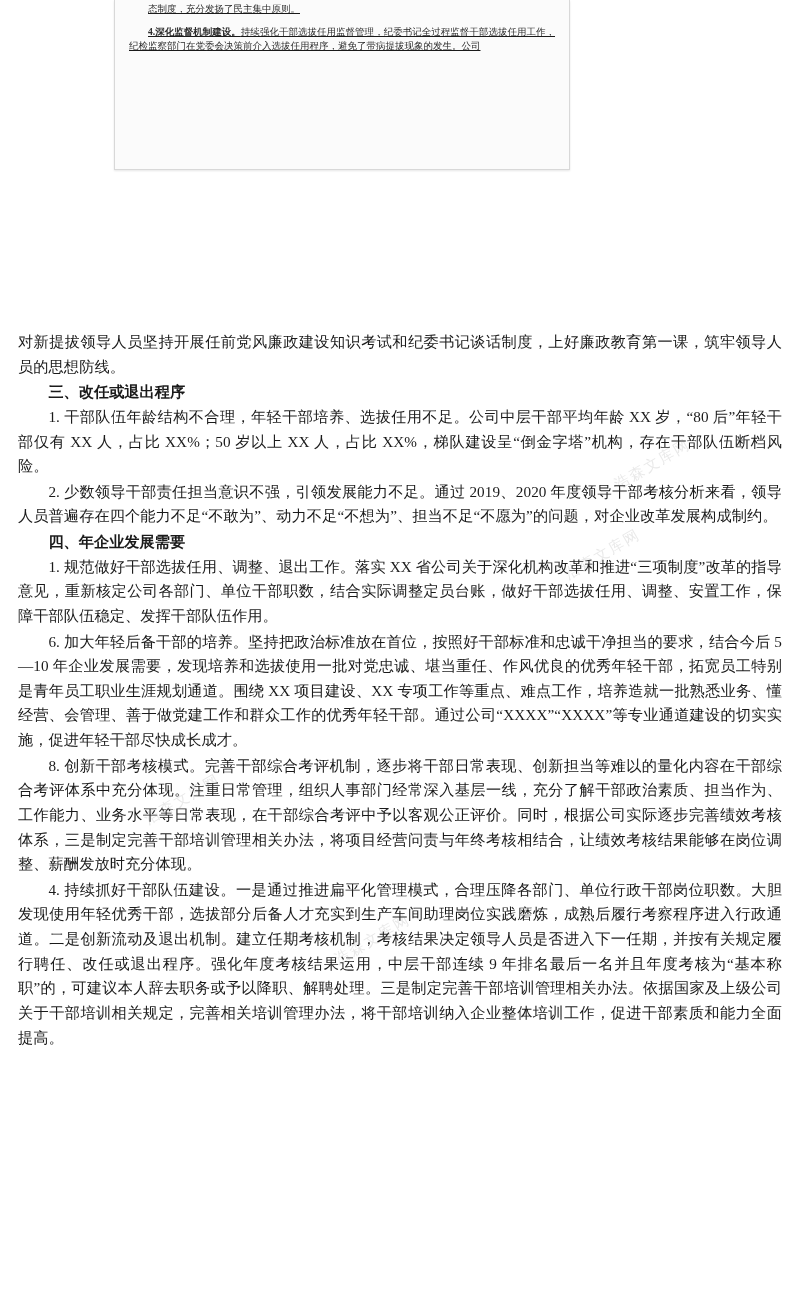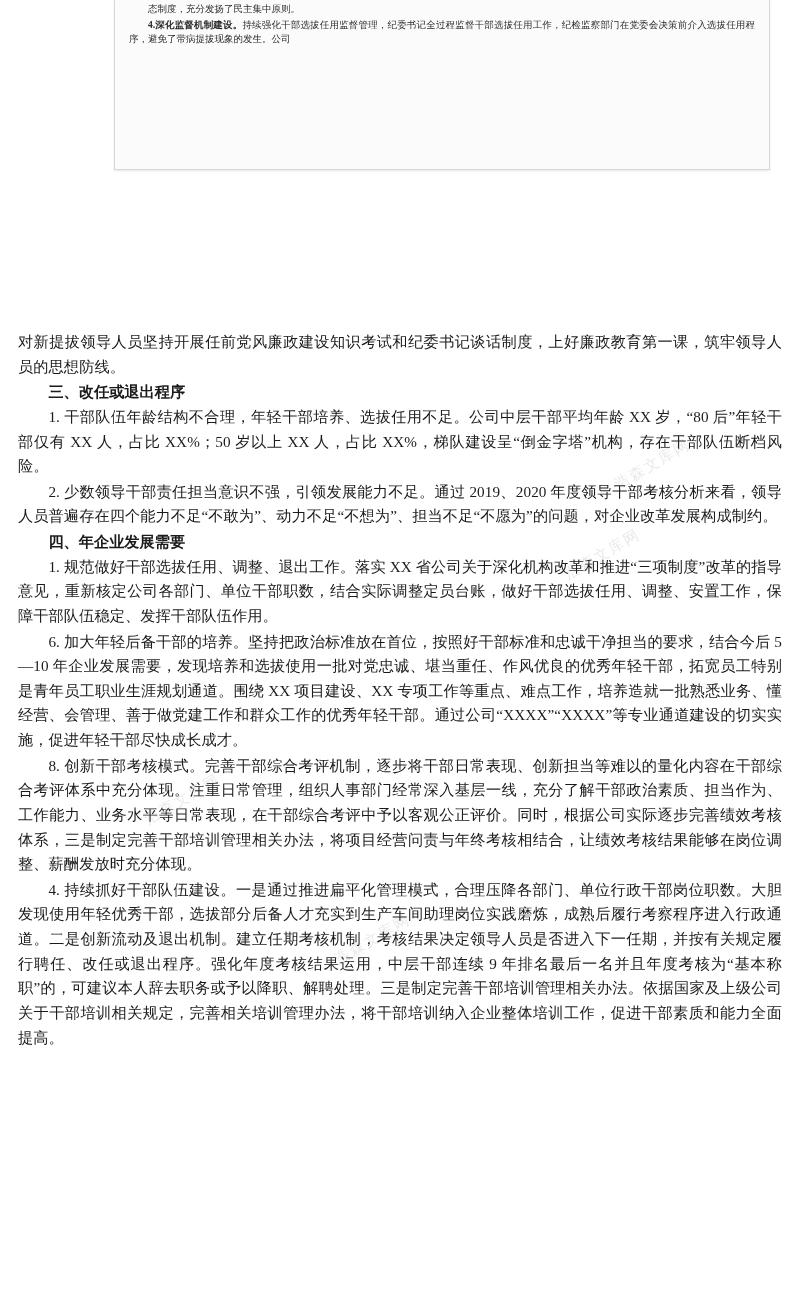--- a/index.html
+++ b/index.html
@@ -14,42 +14,43 @@
     font-family: "Liberation Serif", "DejaVu Serif", serif;
     color: #1a1a1a;
     overflow: hidden;
   }
 
   
   #top-fragment {
     position: absolute;
     left: 114px;
     top: 0px;
-    width: 656px;
+    width: 456px;
     height: 170px;
     background: #fbfbfb;
     border: 1px solid #d8d8d8;
     border-top: none;
     box-sizing: border-box;
     box-shadow: 0 1px 2px rgba(0,0,0,0.10);
     overflow: hidden;
+    text-decoration: underline;
   }
   #top-fragment .frag-inner {
     padding: 2px 14px 0 14px;
     font-size: 9.5px;
     line-height: 1.55;
     color: #2b2b2b;
     text-align: justify;
   }
   #top-fragment .frag-line1 {
     text-indent: 2em;
   }
   #top-fragment .frag-line2 {
     text-indent: 2em;
-    margin-top: 1px;
+    margin-top: 8px;
   }
   #top-fragment .frag-bold {
     font-weight: bold;
   }
 
   
   #doc-body {
     position: absolute;
     left: 18px;
     top: 330px;

